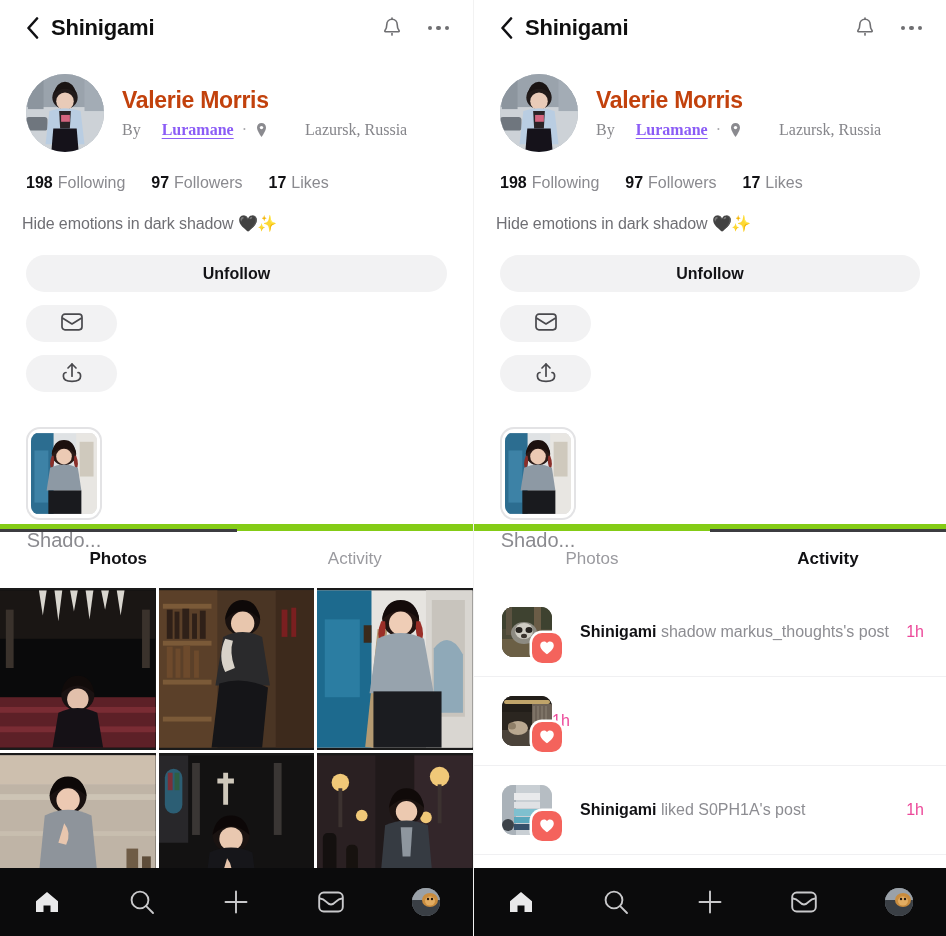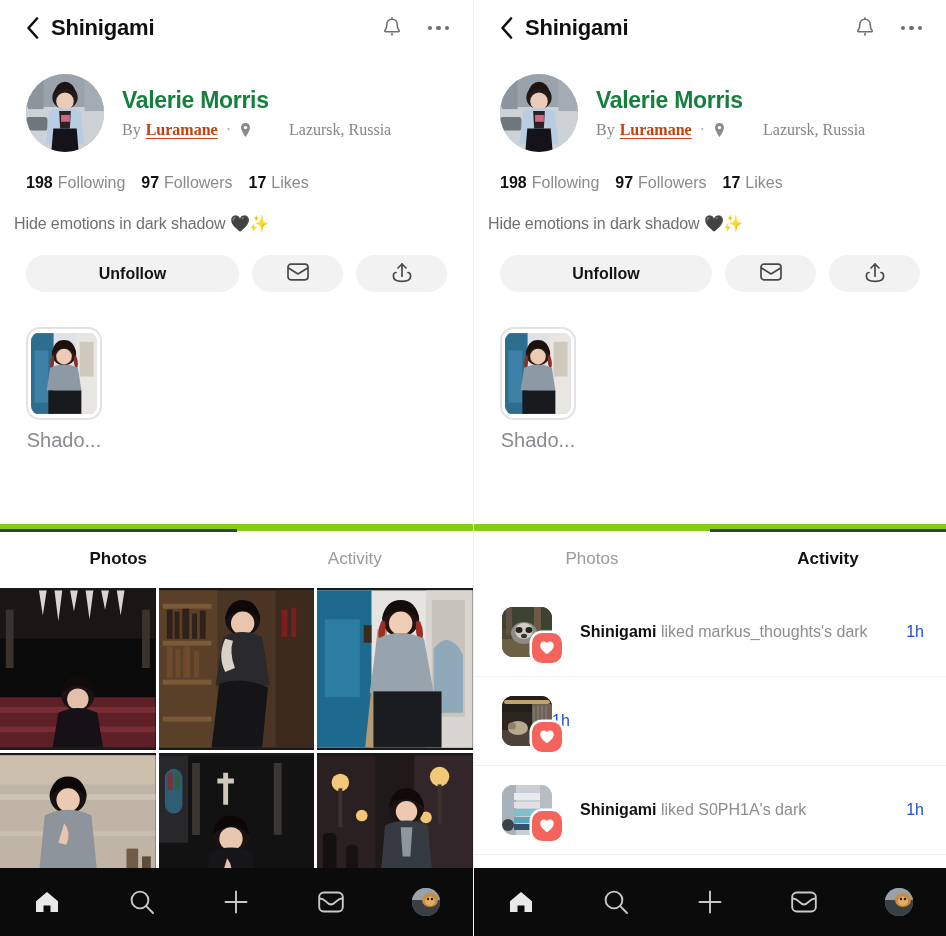--- a/index.html
+++ b/index.html
@@ -31,50 +31,50 @@
 
   
   .profile { display: flex; align-items: center; padding: 18px 26px 0 26px; }
   .avatar {
     width: 78px; height: 78px; border-radius: 50%; flex: 0 0 auto;
     overflow: hidden; position: relative; background:#cfd4d9;
   }
   .avatar svg { display:block; width:100%; height:100%; }
   .profile-text { margin-left: 18px; }
   .profile-name {
-    font-size: 23px; font-weight: 700; color: #15803d; letter-spacing: -0.3px;
+    font-size: 23px; font-weight: 700; color: #c2410c; letter-spacing: -0.3px;
     line-height: 1.2;
   }
   .profile-sub {
     margin-top: 6px; display: flex; align-items: center; font-size: 16px;
     color: #88888c; flex-wrap: nowrap; white-space: nowrap; font-family: Liberation Serif, serif;
   }
   .profile-sub .by { color: #88888c; }
   .profile-sub .author {
-    color: #c2410c; font-weight: 700; text-decoration: underline;
-    text-underline-offset: 3px; margin-left: 5px; cursor: pointer;
+    color: #8b5cf6; font-weight: 700; text-decoration: underline;
+    text-underline-offset: 3px; margin-left: 21px; cursor: pointer;
   }
   .profile-sub .dotsep { margin: 0 8px; color: #a9a9ad; }
   .pin-icon { width: 13px; height: 16px; margin-right: 5px; }
   .loc-text { color: #85858a; padding-left: 32px; }
 
   
-  .stats { display: flex; padding: 22px 26px 0 26px; gap: 16px; font-size: 16px; }
+  .stats { display: flex; padding: 22px 26px 0 26px; gap: 26px; font-size: 16px; }
   .stat { white-space: nowrap; cursor: pointer; }
   .stat b { color: #111114; font-weight: 700; }
   .stat span { color: #8a8a8f; margin-left: 5px; }
 
   
   .bio {
-    padding: 22px 26px 0 14px; font-size: 16px; color: #6f6f74;
+    padding: 22px 26px 0 22px; font-size: 16px; color: #6f6f74;
     letter-spacing: -0.1px;
   }
 
   
-  .actions { display: flex; gap: 13px; padding: 22px 26px 0 26px; }
+  .actions { display: flex; gap: 13px; padding: 22px 26px 0 26px; flex-direction: column; }
   .btn-primary {
     flex: 1 1 auto; height: 37px; border-radius: 19px; background: #f2f2f3;
     display: flex; align-items: center; justify-content: center;
     font-size: 16px; font-weight: 700; color: #131316; border: none; cursor: pointer;
     font-family: inherit;
   }
   .btn-icon {
     width: 91px; height: 37px; border-radius: 19px; background: #f2f2f3;
     display: flex; align-items: center; justify-content: center;
     border: none; cursor: pointer;
@@ -137,21 +137,21 @@
     width: 30px; height: 30px; border-radius: 10px; background: #f4635c;
     display: flex; align-items: center; justify-content: center;
     box-shadow: 0 0 0 2.5px #ffffff;
   }
   .heart-badge svg { width: 16px; height: 16px; display: block; }
   .act-text {
     flex: 1 1 auto; margin-left: 28px; font-size: 16px; color: #8d8d92;
     line-height: 1.35; padding-right: 10px;
   }
   .act-text b { color: #111114; font-weight: 700; }
-  .act-time { font-size: 16px; color: #1d4ed8; flex: 0 0 auto; }
+  .act-time { font-size: 16px; color: #ec4899; flex: 0 0 auto; }
 
   
   .bottomnav {
     position: absolute; left: 0; right: 0; bottom: 0; height: 68px;
     background: #0b0b0c; display: flex; align-items: center;
   }
   .nav-item {
     flex: 1 1 20%; display: flex; align-items: center; justify-content: center;
     cursor: pointer; height: 100%;
   }
@@ -669,21 +669,21 @@
                 <use href="#sym-a1"></use>
               </svg>
             </div>
           <div class="heart-badge">
             <svg viewBox="0 0 16 16">
                 <path d="M8 14.2 C8 14.2 1.2 10 1.2 5.6 C1.2 3.2 3 1.6 5.1 1.6 C6.4 1.6 7.4 2.3 8 3.1 C8.6 2.3 9.6 1.6 10.9 1.6 C13 1.6 14.8 3.2 14.8 5.6 C14.8 10 8 14.2 8 14.2z" fill="#ffffff"></path>
               </svg>
           </div>
         </div>
         <div class="act-text">
-          <b>Shinigami</b><span> liked markus_thoughts's dark</span>
+          <b>Shinigami</b><span> shadow markus_thoughts's post</span>
         </div>
         <div class="act-time">1h</div>
       </div>
 
       <div class="act-row">
         <div class="act-thumb">
           <div class="img">
               <svg viewBox="0 0 50 50">
                 <use href="#sym-a2"></use>
               </svg>
@@ -704,21 +704,21 @@
                 <use href="#sym-a3"></use>
               </svg>
             </div>
           <div class="heart-badge">
             <svg viewBox="0 0 16 16">
                 <path d="M8 14.2 C8 14.2 1.2 10 1.2 5.6 C1.2 3.2 3 1.6 5.1 1.6 C6.4 1.6 7.4 2.3 8 3.1 C8.6 2.3 9.6 1.6 10.9 1.6 C13 1.6 14.8 3.2 14.8 5.6 C14.8 10 8 14.2 8 14.2z" fill="#ffffff"></path>
               </svg>
           </div>
         </div>
         <div class="act-text">
-          <b>Shinigami</b><span> liked S0PH1A's dark</span>
+          <b>Shinigami</b><span> liked S0PH1A's post</span>
         </div>
         <div class="act-time">1h</div>
       </div>
 
     </div>
 
     <div class="bottomnav">
       <div class="nav-item">
         <span>
           <svg width="26" height="24" viewBox="0 0 26 24">

